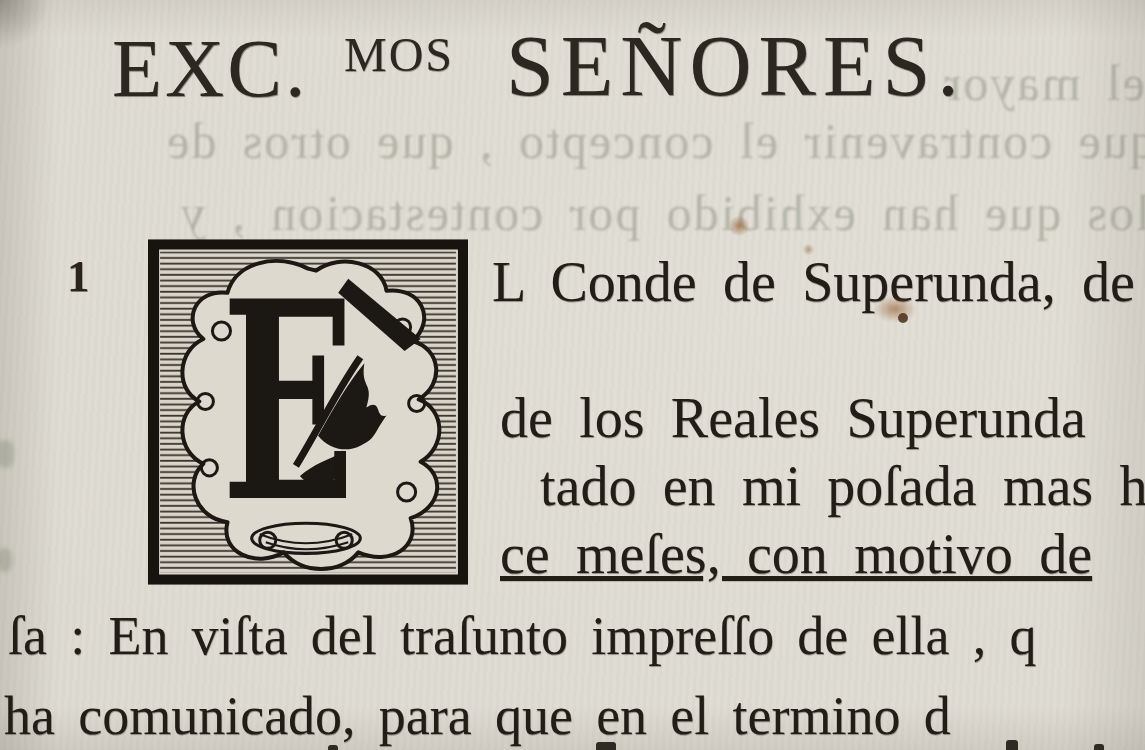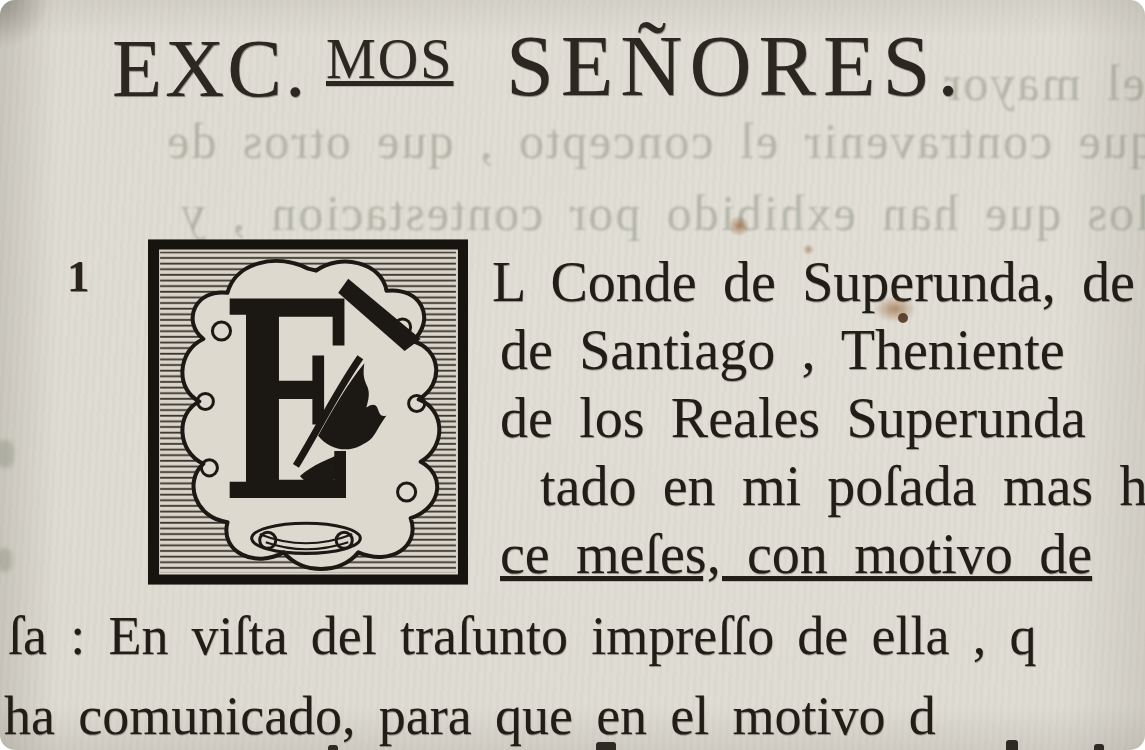--- a/index.html
+++ b/index.html
@@ -9,28 +9,27 @@
     overflow:hidden;
     background:
       radial-gradient(70px 70px at 0% 0%, rgba(52,47,40,0.30), rgba(0,0,0,0) 70%),
       radial-gradient(140% 120% at 68% 42%, rgba(255,255,255,0.10), rgba(0,0,0,0) 60%),
       linear-gradient(90deg, rgba(70,64,52,0.14), rgba(0,0,0,0) 5%, rgba(0,0,0,0) 93%, rgba(70,64,52,0.10)),
       linear-gradient(0deg, rgba(70,64,52,0.10), rgba(0,0,0,0) 6%, rgba(0,0,0,0) 95%, rgba(70,64,52,0.08)),
       repeating-linear-gradient(93deg, rgba(120,112,96,0.035) 0 3px, rgba(0,0,0,0) 3px 7px),
       #dedbd2;
     font-family:"Liberation Serif","DejaVu Serif",serif;
     color:#211c16;
-    border-radius:15px;
   }
   .abs{position:absolute;white-space:nowrap;}
   
   .h-abbr{left:112px;top:22px;font-size:82px;letter-spacing:3px;color:#2c2721;
           text-shadow:0.6px 0.6px 0.8px rgba(30,25,18,0.45);}
-  .h-sup{left:326px;top:27px;font-size:56px;letter-spacing:2px;color:#2c2721;
-         text-shadow:0.5px 0.5px 0.7px rgba(30,25,18,0.4);text-decoration:underline;}
+  .h-sup{left:344px;top:27px;font-size:48px;letter-spacing:2px;color:#2c2721;
+         text-shadow:0.5px 0.5px 0.7px rgba(30,25,18,0.4);}
   .h-title{left:506px;top:16px;font-size:86px;letter-spacing:7px;color:#2c2721;
            text-shadow:0.6px 0.6px 0.8px rgba(30,25,18,0.45);}
   
   .para-num{left:67px;top:250px;font-size:45px;font-weight:bold;color:#2a241d;
             text-shadow:0.5px 0.5px 0.6px rgba(30,25,18,0.5);}
   
   .line{font-size:56px;line-height:60px;word-spacing:0.22em;color:#221d17;
         text-shadow:0.5px 0.5px 0.7px rgba(28,23,16,0.38);}
   .line.wide{font-size:54px;word-spacing:0.18em;}
   
@@ -105,27 +104,26 @@
     <path d="M152 236 C166 224 180 220 196 212 C188 226 198 228 188 238 C176 248 160 246 152 236 Z" fill="#1c1814"></path>
     <g stroke="#1c1814" fill="none">
       <ellipse cx="158" cy="298" rx="54" ry="15" stroke-width="3"></ellipse>
       <path d="M112 294 Q158 312 204 294" stroke-width="2"></path>
       <path d="M118 302 Q158 316 200 302" stroke-width="2"></path>
     </g>
     <text transform="translate(74,258) scale(0.64 1)" font-size="272" font-weight="bold" fill="#1b1713">E</text>
   </svg>
 
   <div class="abs line" style="left:492px;top:252px;">L Conde de Superunda, de</div>
-  <div class="abs line" style="left:500px;top:320px;">de Santiago , Theniente</div>
   <div class="abs line" style="left:500px;top:388px;">de los Reales Superunda</div>
   <div class="abs line" style="left:500px;top:456px;margin-left:40px;">tado en mi poſada mas h</div>
   <div class="abs line" style="left:500px;top:524px;text-decoration:underline;">ce meſes, con motivo de</div>
 
   <div class="abs line wide" style="left:8px;top:606px;text-align:right;">ſa : En viſta del traſunto impreſſo de ella , q</div>
-  <div class="abs line wide" style="left:4px;top:686px;">ha comunicado, para que en el motivo d</div>
+  <div class="abs line wide" style="left:4px;top:686px;">ha comunicado, para que en el termino d</div>
 
   <div class="abs stain s1"></div>
   <div class="abs stain s2"></div>
   <div class="abs stain s3"></div>
   <div class="abs stain s4"></div>
   <div class="abs blob b1"></div>
   <div class="abs blob b2"></div>
 
   <div class="abs tip t1"></div>
   <div class="abs tip t2"></div>

